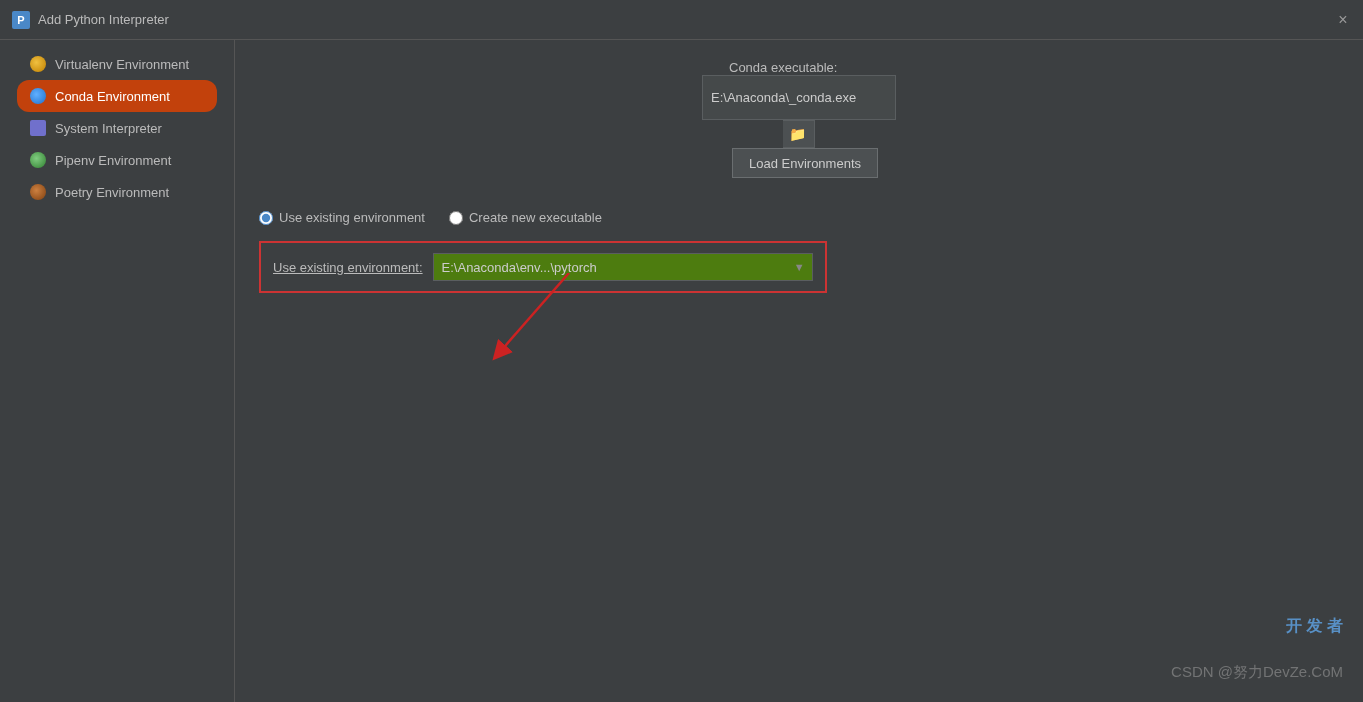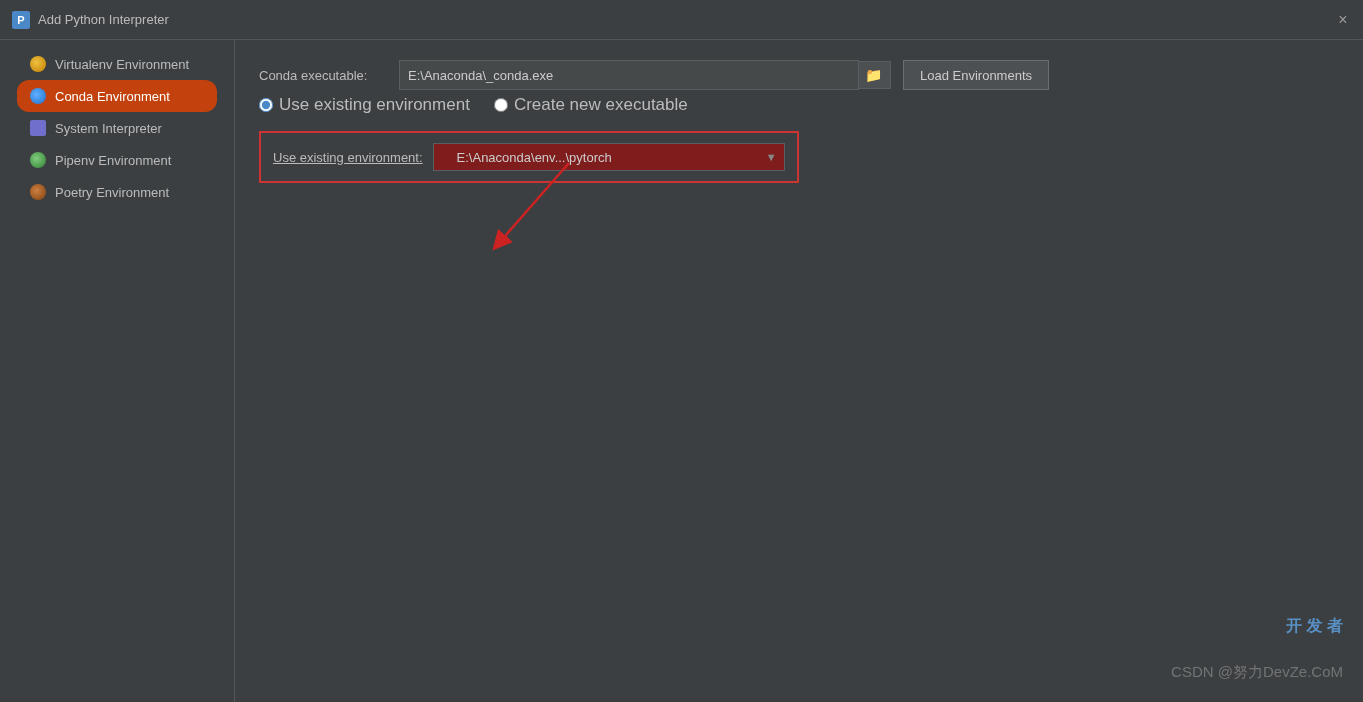--- a/index.html
+++ b/index.html
@@ -137,21 +137,22 @@
     .main-content {
       flex: 1;
       padding: 20px 24px;
       background: #3c3f41;
       overflow: auto;
     }
 
     .form-row {
       display: flex;
       align-items: center;
-      margin-bottom: 5px;
+      margin-bottom: 32px;
+      flex-direction: column;
     }
 
     .form-label {
       color: #bbb;
       font-size: 13px;
       min-width: 140px;
       flex-shrink: 0;
     }
 
     .path-input {
@@ -208,21 +209,21 @@
 
     .radio-option input[type="radio"] {
       accent-color: #4a88c7;
       width: 14px;
       height: 14px;
       cursor: pointer;
     }
 
     .radio-label {
       color: #bbb;
-      font-size: 17px;
+      font-size: 13px;
       text-align: center;
     }
 
     
     .env-select-box {
       border: 2px solid #cc3333;
       padding: 10px 12px;
       display: inline-flex;
       align-items: center;
       background: #3c3f41;
@@ -245,27 +246,27 @@
 
     .dropdown-arrow {
       position: absolute;
       right: 8px;
       color: #888;
       pointer-events: none;
       font-size: 11px;
     }
 
     .env-dropdown-select {
-      background: #7f1d1d;
+      background: #4d7c0f;
       border: 1px solid #5a5e60;
       color: #ccc;
       font-size: 13px;
       height: 28px;
-      padding: 0 28px 0 23px;
-      width: 352px;
+      padding: 0 28px 0 8px;
+      width: 380px;
       cursor: pointer;
       outline: none;
       appearance: none;
       -webkit-appearance: none;
     }
 
     
     .watermark {
       position: absolute;
       bottom: 20px;

